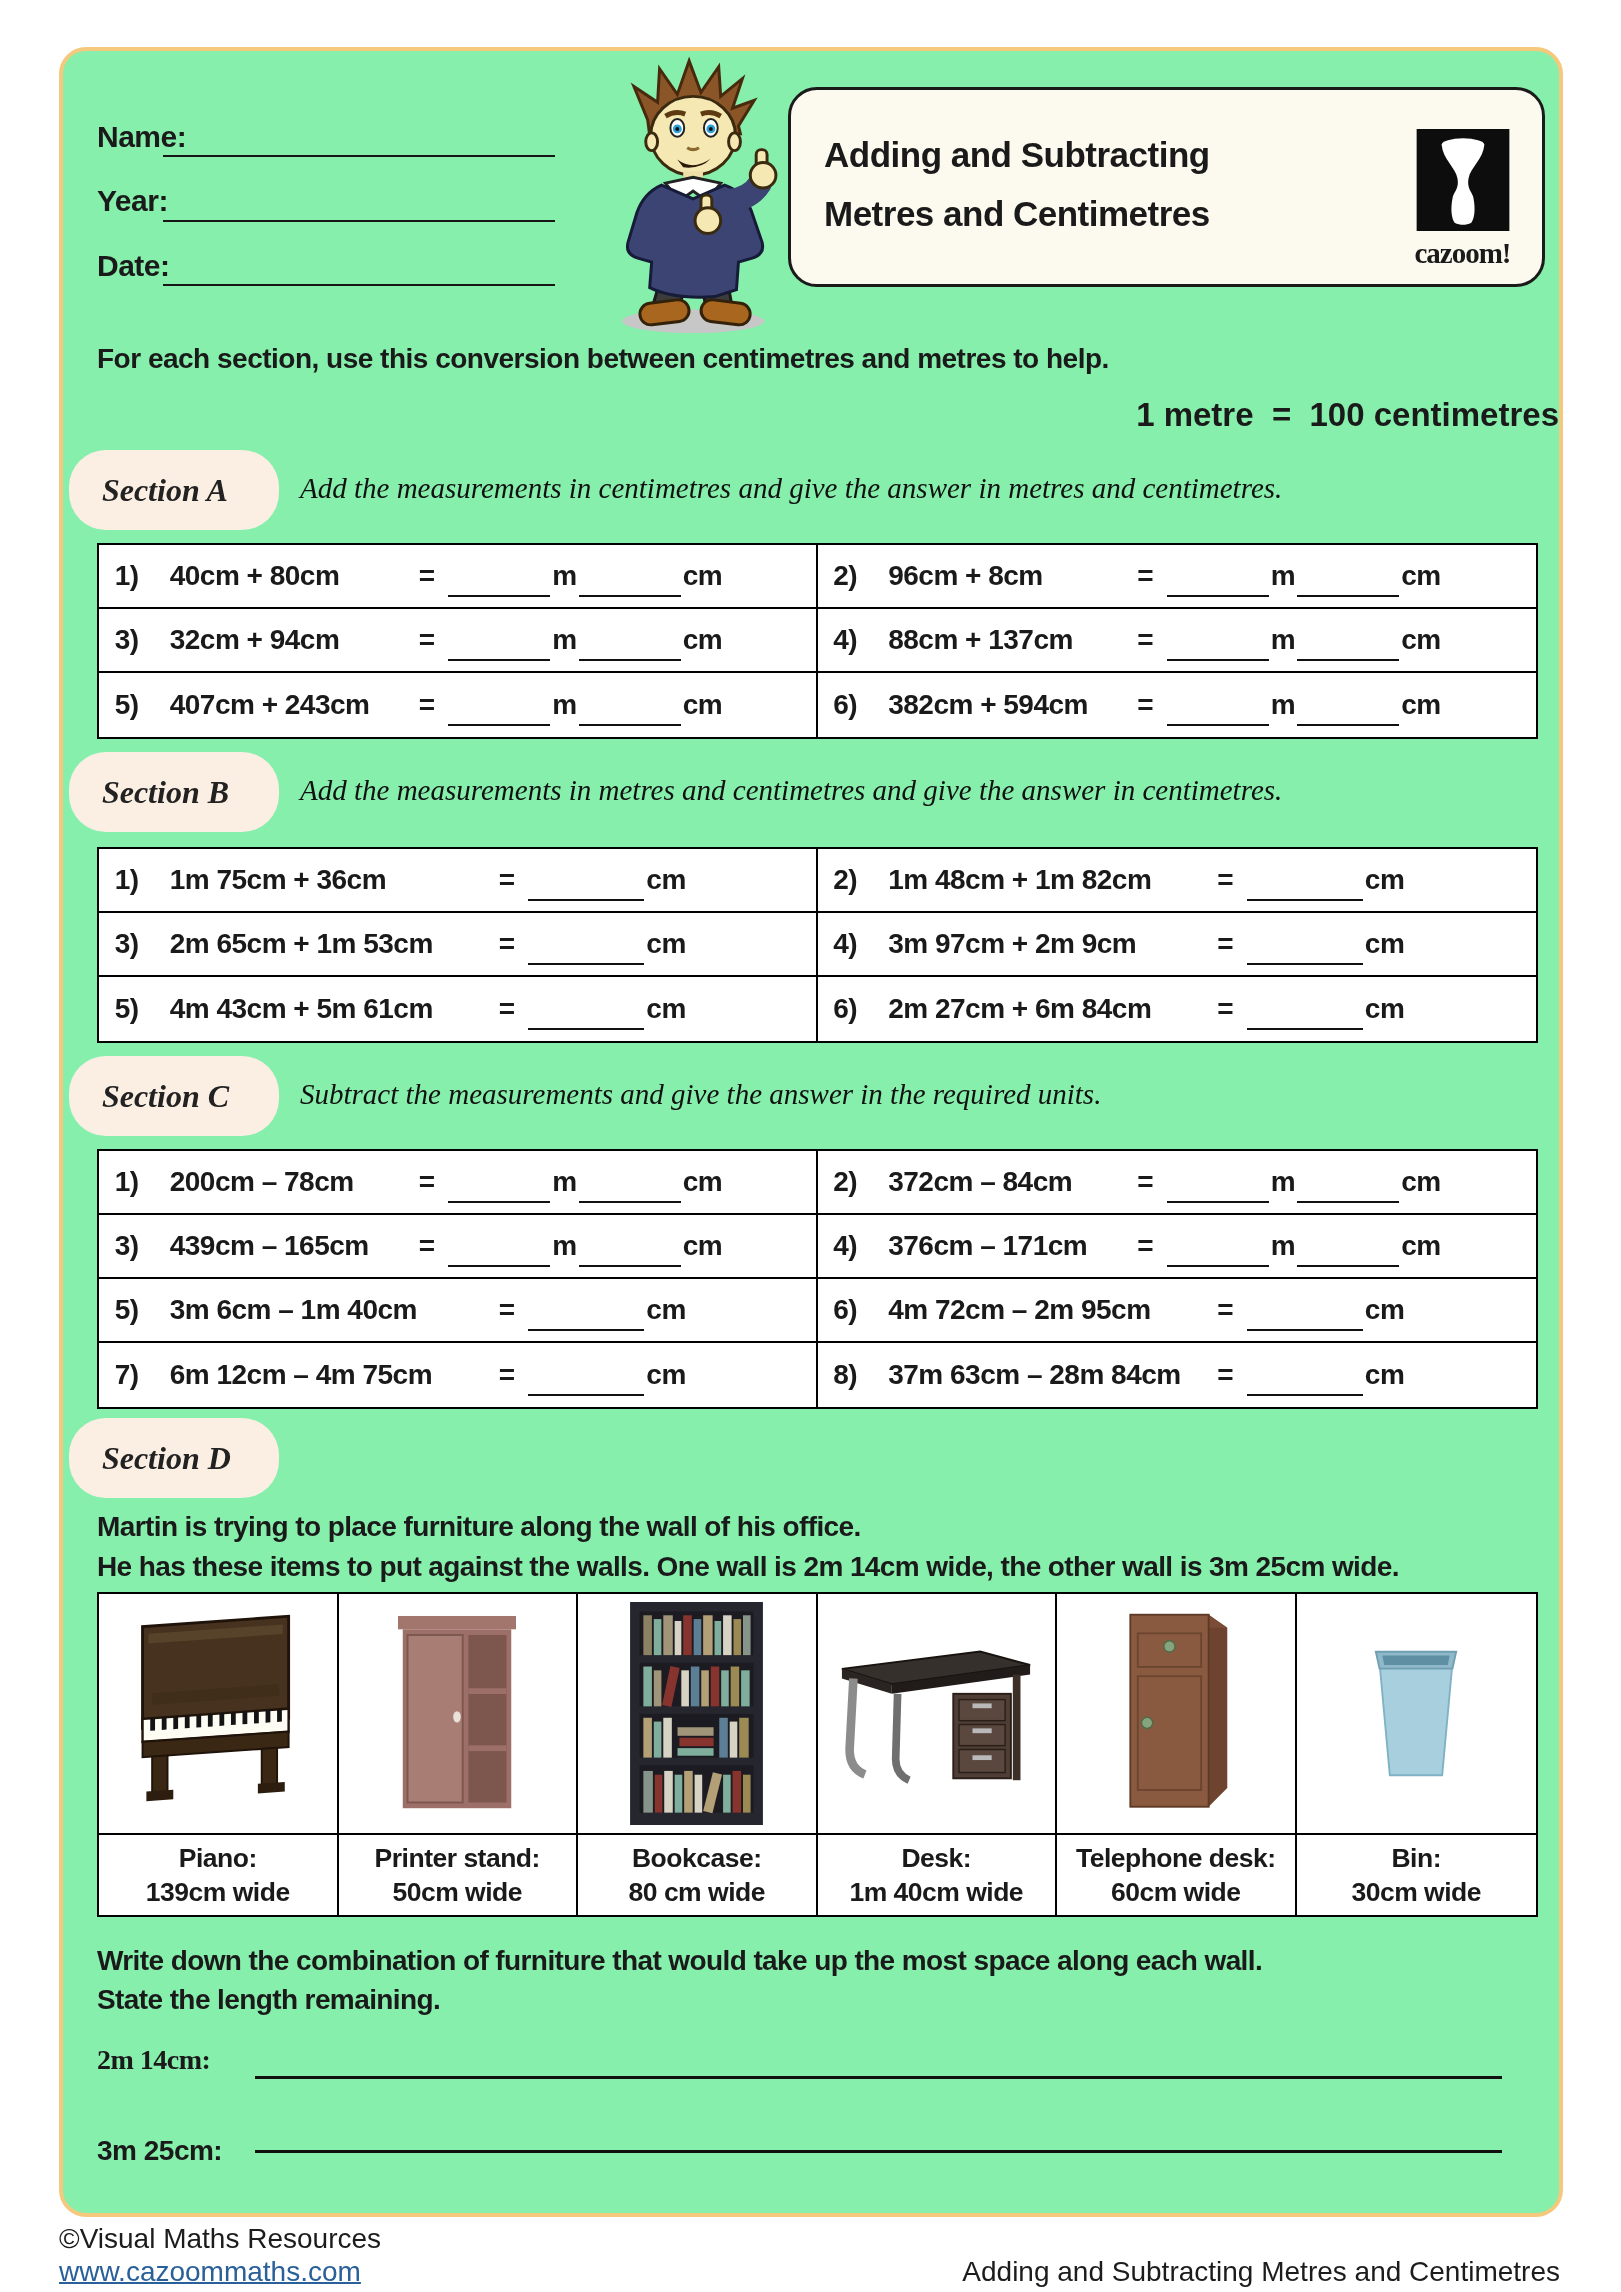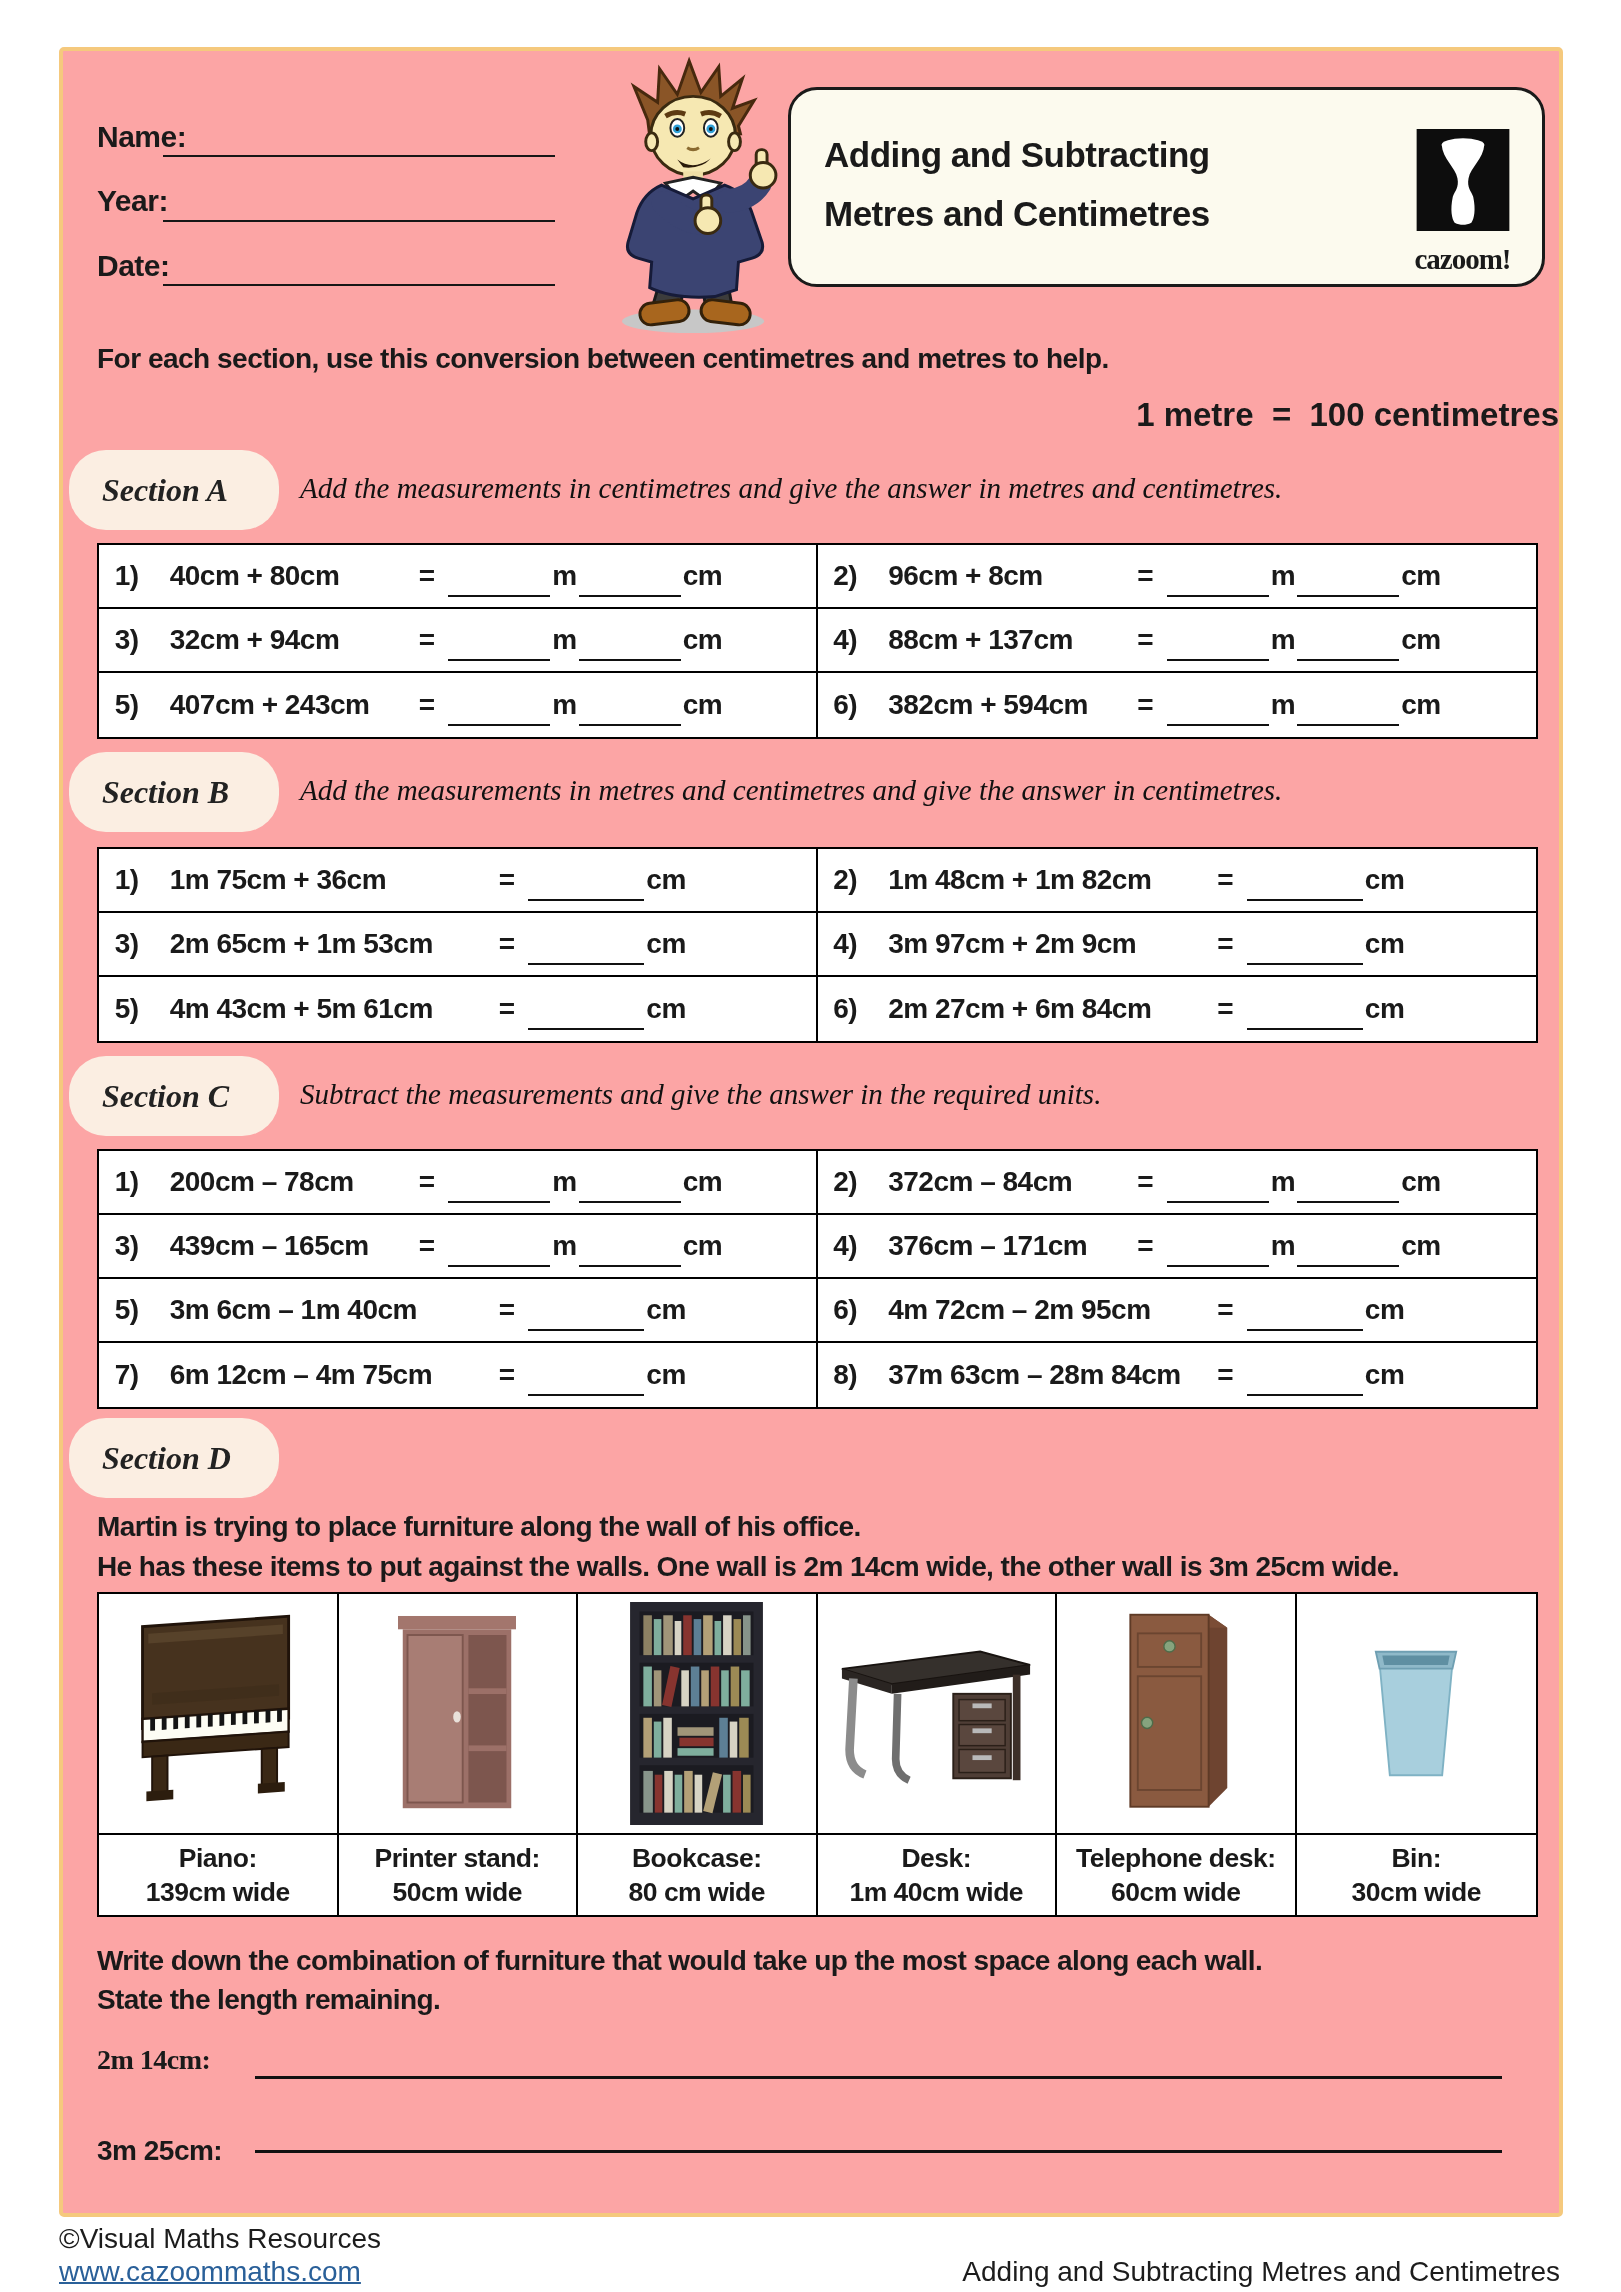--- a/index.html
+++ b/index.html
@@ -2,33 +2,33 @@
 <html><head>
 <meta charset="utf-8">
 <style>
   * { margin:0; padding:0; box-sizing:border-box; }
   body {
     width:1621px; height:2293px; position:relative; background:#ffffff;
     font-family:"Liberation Sans", sans-serif; color:#1a1a1a; overflow:hidden;
   }
   .sheet {
     position:absolute; left:59px; top:47px; width:1504px; height:2170px;
-    border:4.9px solid #F5C97D; border-radius:5px; background:#fca5a5;
+    border:4.9px solid #F5C97D; border-radius:27px; background:#86efac;
   }
   
   .field-label { position:absolute; left:34px; font-size:30px; font-weight:bold; letter-spacing:-0.5px; }
   .field-line  { position:absolute; left:100px; width:392px; border-bottom:2.9px solid #161616; height:0; }
   .character   { position:absolute; left:527px; top:0px; width:218px; height:286px; }
   .title-box {
     position:absolute; left:725px; top:36px; width:757px; height:200px;
     background:#FCFAEE; border:3.9px solid #1a1a1a; border-radius:29px;padding-left:8px;
   }
   .title-text { position:absolute; left:33px; top:35px; font-size:35px; font-weight:bold; line-height:59px; letter-spacing:-0.5px; }
   .logo { position:absolute; right:25.5px; top:39px; width:108px; text-align:center; }
-  .logo-text { font-family:"Liberation Serif", serif; font-weight:bold; font-size:29px; letter-spacing:-1px; margin-top:8px; }
+  .logo-text { font-family:"Liberation Serif", serif; font-weight:bold; font-size:29px; letter-spacing:-1px; margin-top:2px; }
   
   .instruction { position:absolute; left:34px; top:292px; font-size:28px; font-weight:bold; letter-spacing:-0.5px; }
   .conversion  { position:absolute; left:0; top:345px; width:100%; text-align:right; font-size:33px; font-weight:bold; white-space:pre; }
   
   .pill { position:absolute; left:5.9px; width:210px; height:80px; background:#FBEEE2; border-radius:37px; display:flex; align-items:center; }
   .pill span { margin-left:33px; font-family:"Liberation Serif", serif; font-style:italic; font-weight:bold; font-size:32px; color:#222; }
   .desc { position:absolute; left:237px; font-family:"Liberation Serif", serif; font-style:italic; font-size:29px; color:#111; }
   
   .ptable { position:absolute; left:34px; width:1441px; display:grid; grid-template-columns:1fr 1fr; border:2.9px solid #000; background:#fff; }
   .cell { border-right:2.9px solid #000; border-bottom:2.9px solid #000; height:64px; display:flex; align-items:center; padding-left:15.7px; font-size:28px; font-weight:bold; letter-spacing:-0.5px; }

